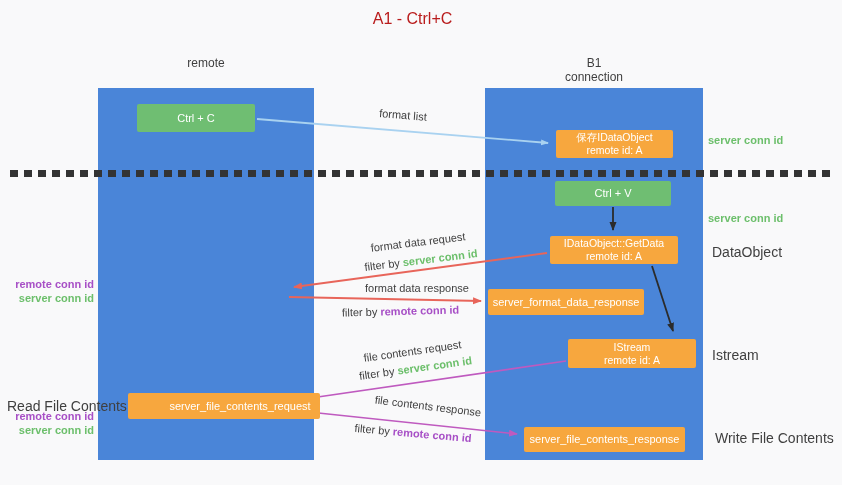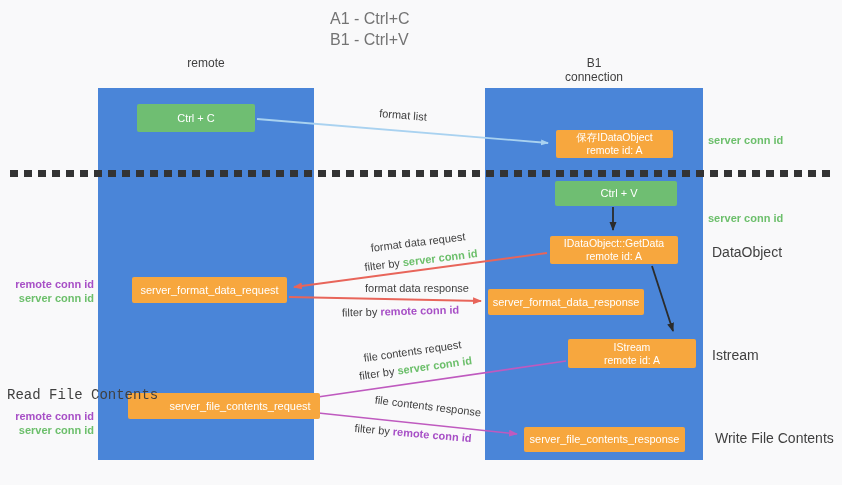--- a/index.html
+++ b/index.html
@@ -10,23 +10,23 @@
   .canvas{
     position:relative;
     width:842px;height:485px;
     background:#f9f9fa;
     overflow:hidden;
   }
   .abs{position:absolute;}
   
   .title{
     left:330px;top:8px;width:165px;
-    text-align:left;
+    text-align:center;
     font-size:16px;line-height:21px;
-    color:#737373;
+    color:#b91c1c;
   }
   
   .lane-header{
     top:56px;
     text-align:center;
     font-size:12px;line-height:14px;
     color:#3f3f3f;
   }
   .lane-header.a{left:98px;width:216px;}
   .lane-header.b{left:485px;width:218px;}
@@ -48,21 +48,21 @@
     justify-content:center;align-items:center;
     color:#fff;text-align:center;
     border-radius:2px;
     font-size:11px;line-height:13px;
   }
   .node.two{font-size:10.5px;}
   .node.green{background:#6fbe72;justify-content:center;}
   .node.orange{background:#f7a73e;}
   .n-ctrlc{left:137px;top:104px;width:118px;height:28px;}
   .n-save{left:556px;top:130px;width:117px;height:28px;}
-  .n-ctrlv{left:555px;top:181px;width:116px;height:25px;padding-left:6px;}
+  .n-ctrlv{left:555px;top:181px;width:116px;height:25px;}
   .n-getdata{left:550px;top:236px;width:128px;height:28px;justify-content:center;}
   .n-freq{left:132px;top:277px;width:155px;height:26px;}
   .n-fres{left:488px;top:289px;width:156px;height:26px;}
   .n-istream{left:568px;top:339px;width:128px;height:29px;}
   .n-creq{left:128px;top:393px;width:160px;height:26px;padding-left:32px;}
   .n-cres{left:524px;top:427px;width:161px;height:25px;}
   
   .elabel{
     font-size:11px;color:#3f3f3f;
     white-space:nowrap;text-align:center;
@@ -81,21 +81,20 @@
   .right-align{text-align:right;}
   svg.arrows{left:0;top:0;pointer-events:none;}
 </style>
 </head>
 <body>
 
 <div class="canvas">
 
   <div class="abs title">
     <div>A1 - Ctrl+C</div>
-    <div>B1 - Ctrl+V</div>
   </div>
 
   <div class="abs lane-header a">
     <div>remote</div>
   </div>
   <div class="abs lane-header b">
     <div>B1</div>
     <div>connection</div>
   </div>
 
@@ -139,23 +138,20 @@
 
   <div class="abs node green n-ctrlv">
     <span>Ctrl + V</span>
   </div>
 
   <div class="abs node orange two n-getdata">
     <span>IDataObject::GetData</span>
     <span>remote id: A</span>
   </div>
 
-  <div class="abs node orange n-freq">
-    <span>server_format_data_request</span>
-  </div>
 
   <div class="abs node orange n-fres">
     <span>server_format_data_response</span>
   </div>
 
   <div class="abs node orange two n-istream">
     <span>IStream</span>
     <span>remote id: A</span>
   </div>
 
@@ -191,21 +187,21 @@
   <div class="abs elabel" style="left:348px;top:427px;width:130px;transform:rotate(5deg);">
     <span>filter by</span>
     <span class="purple-t">remote conn id</span>
   </div>
 
   <div class="abs side right-align" style="left:0;top:277px;width:94px;">
     <div class="purple-t">remote conn id</div>
     <div class="green-t">server conn id</div>
   </div>
 
-  <div class="abs side plain" style="left:7px;top:388px;font-family:Liberation Mono, monospace;">Read File Contents</div>
+  <div class="abs side plain" style="left:7px;top:399px;">Read File Contents</div>
 
   <div class="abs side right-align" style="left:0;top:409px;width:94px;">
     <div class="purple-t">remote conn id</div>
     <div class="green-t">server conn id</div>
   </div>
 
   <div class="abs side green-t" style="left:708px;top:133px;">server conn id</div>
   <div class="abs side green-t" style="left:708px;top:211px;">server conn id</div>
   <div class="abs side plain" style="left:712px;top:245px;">DataObject</div>
   <div class="abs side plain" style="left:712px;top:348px;">Istream</div>

